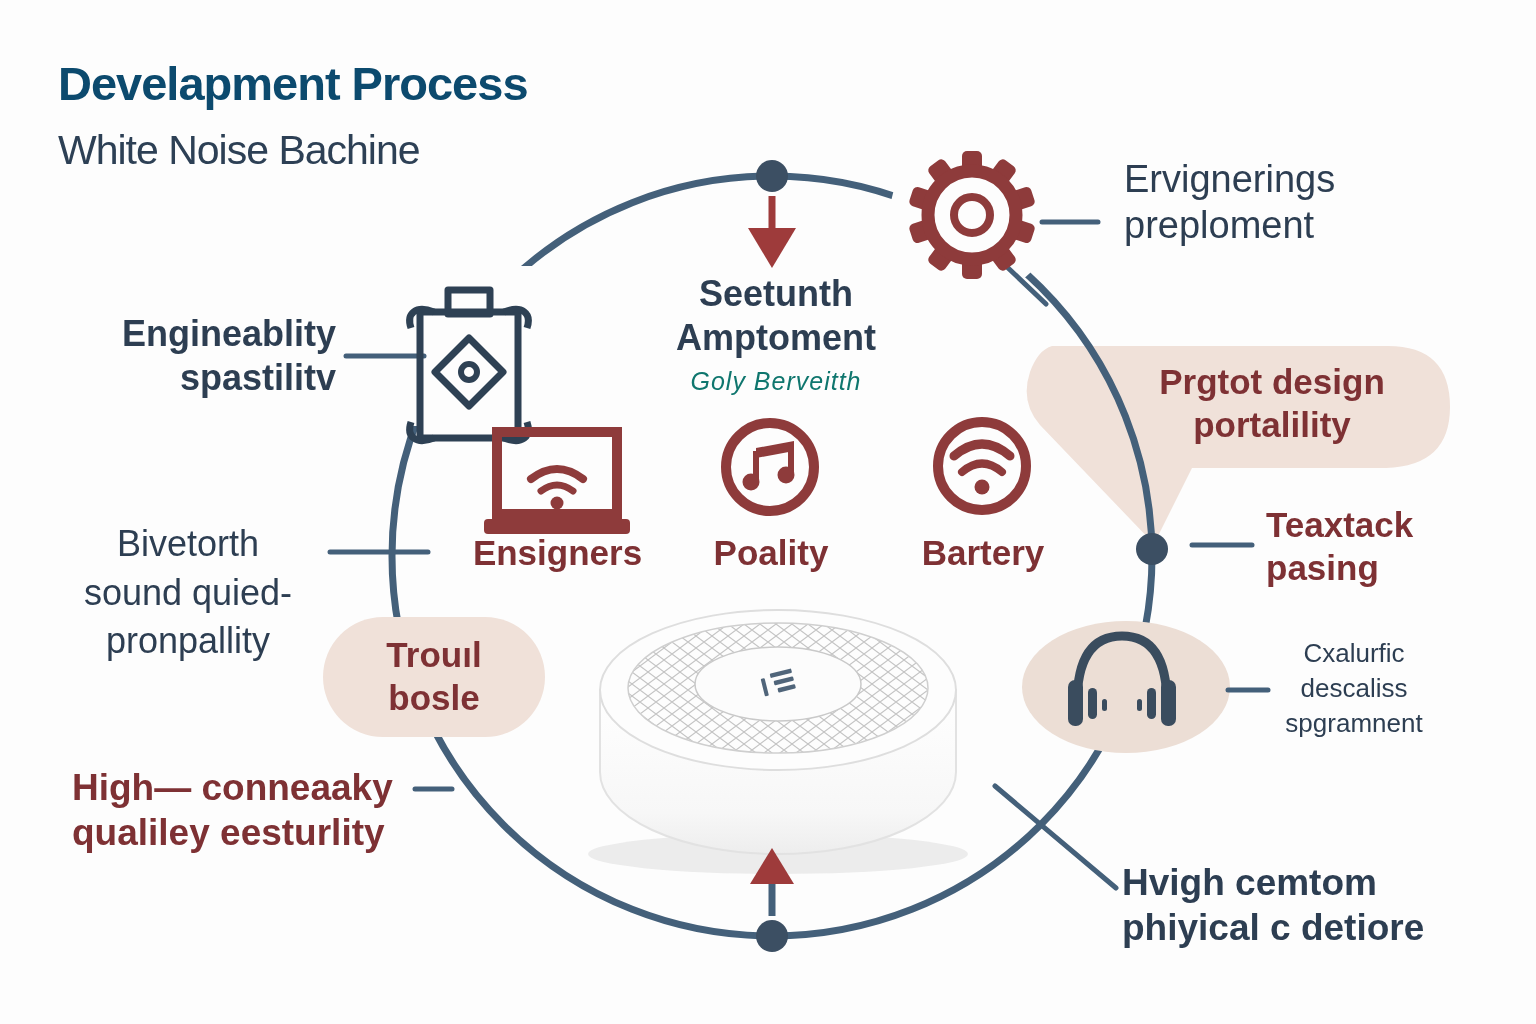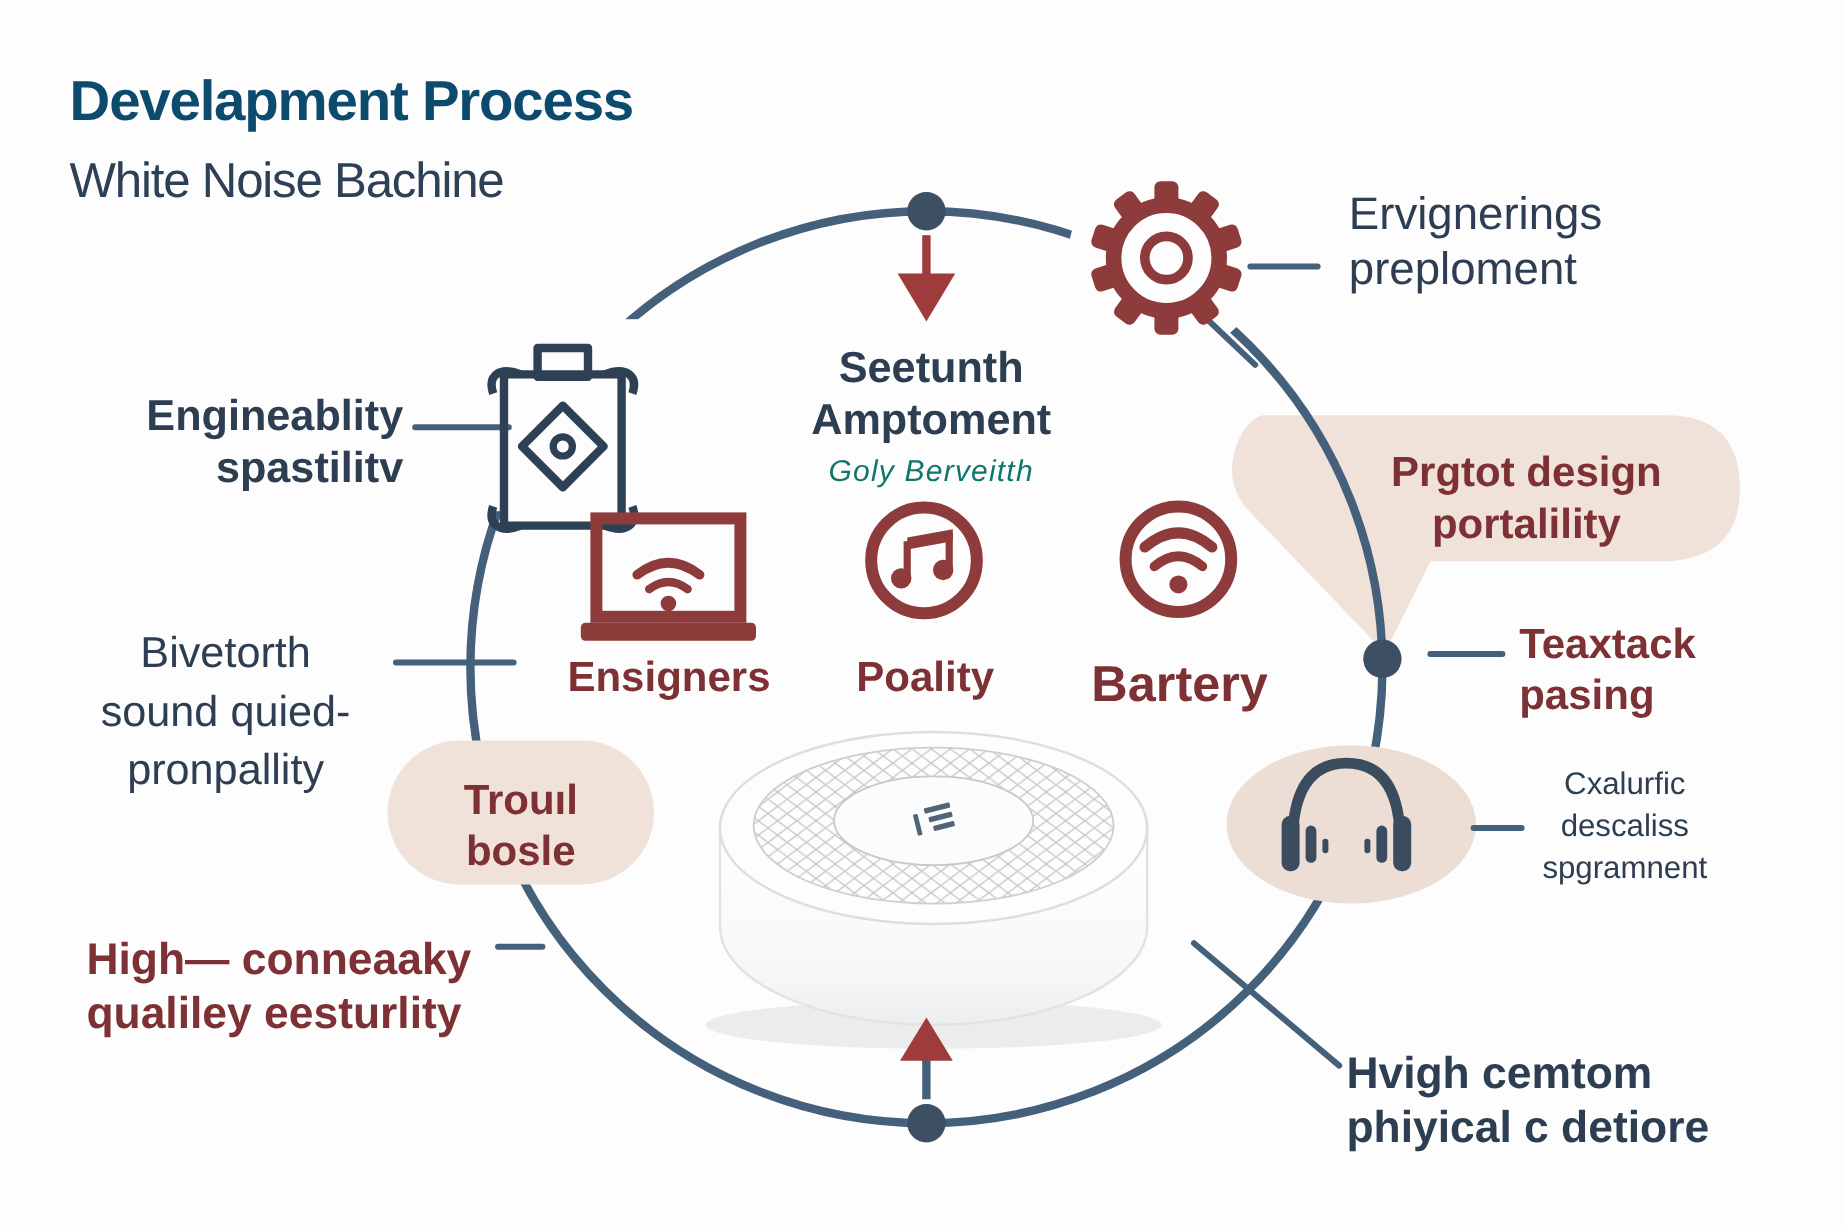--- a/index.html
+++ b/index.html
@@ -3,21 +3,21 @@
 <meta charset="utf-8">
 <style>
   html,body{margin:0;padding:0;background:#fdfdfd;}
   .canvas{position:relative;width:1536px;height:1024px;overflow:hidden;background:#fdfdfd;
           font-family:"Liberation Sans",sans-serif;}
   .diagram-svg{position:absolute;left:0;top:0;}
   .hdr{position:absolute;left:58px;top:56px;}
   .hdr h1{margin:0;font-size:47px;font-weight:700;color:#0c4a6e;letter-spacing:-1px;}
   .hdr h2{margin:16px 0 0 0;font-size:41px;font-weight:400;color:#2d4055;letter-spacing:-1px;}
   .lbl{position:absolute;color:#2d3e52;line-height:1.22;font-size:36px;}
-  .bold{font-weight:700;margin-top:12px;}
+  .bold{font-weight:700;}
   .maroon{color:#7e3134;}
   .center{text-align:center;}
   .right{text-align:right;}
   .ln{display:block;}
   .sub{display:block;font-size:25px;font-style:italic;color:#0f766e;font-weight:400;
        letter-spacing:1px;margin-top:6px;}
 </style>
 </head>
 <body>
 
@@ -204,15 +204,15 @@
     <span class="ln">spgramnent</span>
   </div>
 
   <div class="lbl bold" style="left:1122px;top:860px;font-size:37px;">
     <span class="ln">Hvigh cemtom</span>
     <span class="ln">phiyical c detiore</span>
   </div>
 
   <div class="lbl bold maroon center" style="left:460px;top:532px;width:195px;font-size:35px;">Ensigners</div>
   <div class="lbl bold maroon center" style="left:690px;top:532px;width:162px;font-size:35px;">Poality</div>
-  <div class="lbl bold maroon center" style="left:900px;top:532px;width:166px;font-size:42px;">Bartery</div>
+  <div class="lbl bold maroon center" style="left:900px;top:532px;width:166px;font-size:35px;">Bartery</div>
 
 </div>
 
 </body></html>

